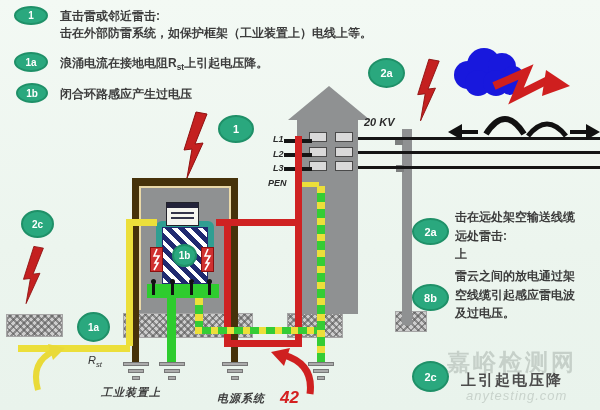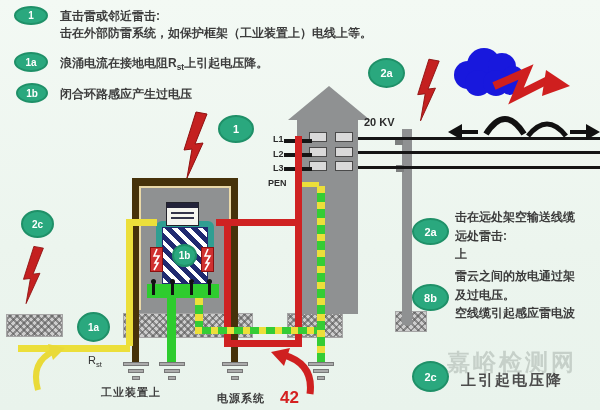--- a/index.html
+++ b/index.html
@@ -25,21 +25,21 @@
   .blackline{position:absolute;background:#151515;z-index:3;}
   .earth{
     position:absolute;z-index:1;background-color:#cdcdcd;
     background-image:repeating-linear-gradient(45deg,rgba(85,85,85,.55) 0 2px,transparent 2px 5px),
                      repeating-linear-gradient(-45deg,rgba(85,85,85,.55) 0 2px,transparent 2px 5px);
     border:1px solid #a5a5a5;box-sizing:border-box;
   }
   .ebar{position:absolute;background:#ababab;border:1px solid #777;box-sizing:border-box;z-index:2;}
   .brown{background:#46320a;}
   .gray-struct{background:#8f9192;}
-  .label{position:absolute;font-weight:bold;color:#2b2b2b;white-space:nowrap;z-index:6;}
+  .label{position:absolute;font-weight:bold;color:#2b2b2b;white-space:nowrap;z-index:6;font-style:italic;}
   .wm{position:absolute;z-index:8;white-space:nowrap;}
   sub{font-size:70%;}
 </style>
 </head>
 <body>
 
 <div id="stage">
 
   <div class="marker" style="left:14px;top:6px;width:34px;height:19px;">
       <span>1</span>
@@ -64,22 +64,22 @@
     <div>击在远处架空输送线缆</div>
     <div>远处雷击:</div>
     <div>上</div>
   </div>
 
   <div class="marker" style="left:412px;top:284px;width:37px;height:27px;font-size:11px;">
       <span>8b</span>
     </div>
   <div class="rlines" style="left:455px;top:267px;">
     <div>雷云之间的放电通过架</div>
+    <div>空线缆引起感应雷电波</div>
     <div>及过电压。</div>
-    <div>空线缆引起感应雷电波</div>
   </div>
 
   <div class="marker" style="left:412px;top:361px;width:37px;height:31px;font-size:11px;">
       <span>2c</span>
     </div>
 
   <div class="earth" style="left:6px;top:314px;width:57px;height:23px;"></div>
   <div class="earth" style="left:123px;top:313px;width:130px;height:25px;"></div>
   <div class="earth" style="left:287px;top:313px;width:56px;height:25px;"></div>
   <div class="earth" style="left:395px;top:311px;width:32px;height:21px;"></div>
@@ -233,14 +233,15 @@
       <span>2c</span>
     </div>
 
   <div class="label" style="left:88px;top:354px;font-size:11px;font-weight:normal;color:#333;"><span>R</span><sub>st</sub></div>
   <div class="label" style="left:101px;top:385px;font-size:11px;color:#3d3d3d;letter-spacing:1px;">工业装置上</div>
   <div class="label" style="left:217px;top:391px;font-size:11px;color:#3d3d3d;letter-spacing:1px;">电源系统</div>
   <div class="label" style="left:280px;top:388px;font-size:17px;color:#d42020;">42</div>
 
   <div class="wm" style="left:447px;top:347px;font-size:23px;font-weight:bold;color:#c6d0c9;letter-spacing:3px;">嘉峪检测网</div>
   <div class="wm" style="left:461px;top:371px;font-size:15px;font-weight:bold;color:#4c4c4c;letter-spacing:2px;">上引起电压降</div>
+  <div class="wm" style="left:466px;top:388px;font-size:13px;font-style:italic;color:#c9d3cc;letter-spacing:1px;">anytesting.com</div>
 
 </div>
 
 </body></html>

